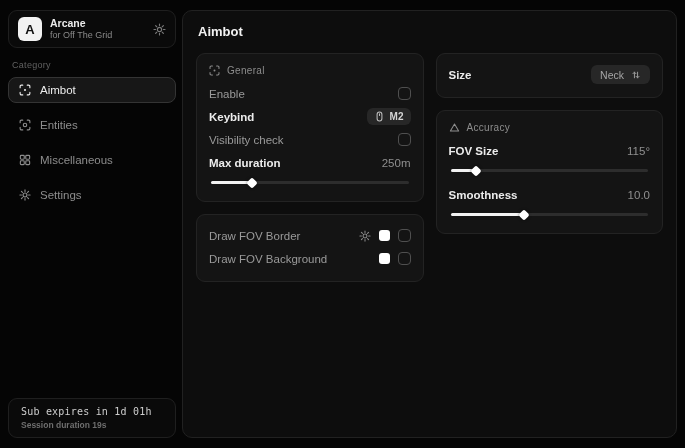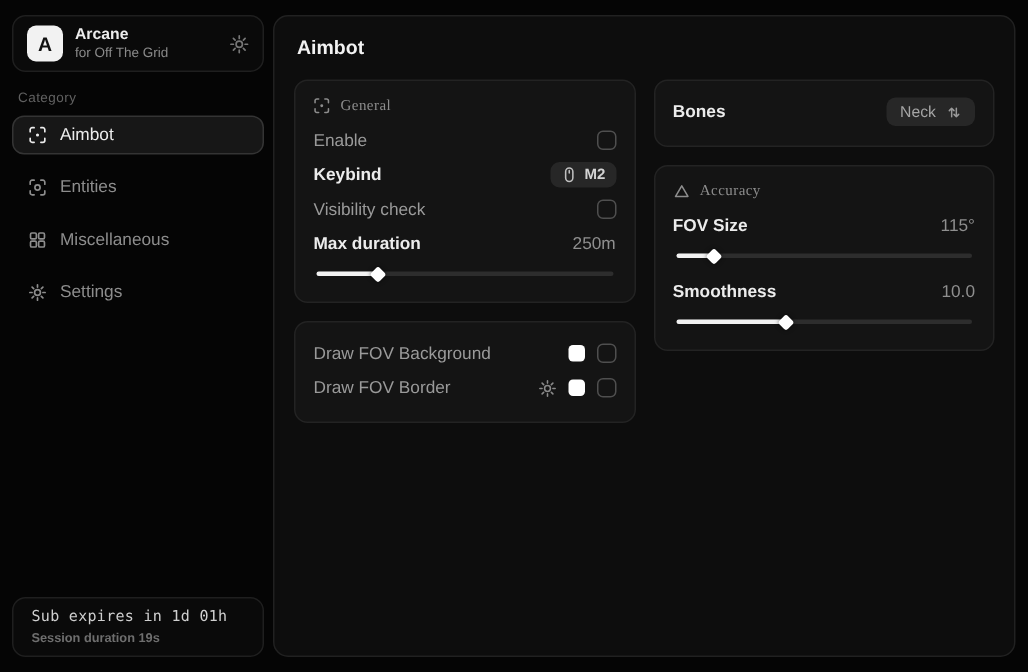--- a/index.html
+++ b/index.html
@@ -40,21 +40,21 @@
   .sidebar-footer{margin-top:auto;border:1px solid var(--panel-border);border-radius:9px;padding:7px 12px;background:#0a0a0a;}
   .footer-sub{font-family:"DejaVu Sans Mono",monospace;font-size:10px;color:#cfcfcf;letter-spacing:.2px;}
   .footer-session{font-size:8.5px;font-weight:bold;color:#6e6e6e;margin-top:3px;}
 
   
   .main{flex:1;border:1px solid #212121;border-radius:10px;background:var(--panel-bg);padding:11px 13px;display:flex;flex-direction:column;min-width:0;}
   .main-title{font-size:13px;font-weight:bold;color:#f2f2f2;margin:2px 0 14px 2px;}
   .columns{display:flex;gap:12px;align-items:flex-start;}
   .col{flex:1;display:flex;flex-direction:column;gap:12px;min-width:0;}
   .card{background:var(--card-bg);border:1px solid var(--card-border);border-radius:9px;padding:9px 12px 11px;}
-  .card-header{display:flex;align-items:center;gap:7px;color:#8d8d8d;font-family:Liberation Serif, serif;font-size:10px;margin:2px 0 6px;letter-spacing:.3px;}
+  .card-header{display:flex;align-items:center;gap:7px;color:#8d8d8d;font-family:Liberation Sans, sans-serif;font-size:10px;margin:2px 0 6px;letter-spacing:.3px;}
   .card-header .icon{display:flex;align-items:center;}
   .row{display:flex;justify-content:space-between;align-items:center;min-height:23px;}
   .row-label{font-size:11.5px;color:var(--text-dim);}
   .row-label.bright{color:var(--text-bright);font-weight:bold;}
   .row-value{font-size:11.5px;color:#8f8f8f;}
   .row-right{display:flex;align-items:center;gap:8px;}
 
   .checkbox{width:13px;height:13px;border:1.5px solid var(--checkbox-border);border-radius:4px;background:transparent;cursor:pointer;flex:none;}
   .swatch{width:11px;height:11px;border-radius:3px;background:#fff;cursor:pointer;flex:none;}
   .mini-gear{color:#8a8a8a;display:flex;align-items:center;cursor:pointer;}
@@ -188,51 +188,51 @@
             <span class="row-value">250m</span>
           </div>
           <div class="slider">
             <div class="slider-fill" style="width: 21%;">
               <div class="slider-thumb"></div>
             </div>
           </div>
         </section>
 
         <section class="card">
-
-          <div class="row">
-            <span class="row-label">Draw FOV Background</span>
-            <span class="row-right">
-              <span class="swatch"></span>
-              <span class="checkbox"></span>
-            </span>
-          </div>
 
           <div class="row">
             <span class="row-label">Draw FOV Border</span>
             <span class="row-right">
               <span class="mini-gear">
                 <svg width="12" height="12" viewBox="0 0 16 16" fill="none" stroke="currentColor" stroke-width="1.4" stroke-linecap="round">
                   <circle cx="8" cy="8" r="2.6"></circle>
                   <path d="M8 1.2v2M8 12.8v2M1.2 8h2M12.8 8h2M3.2 3.2l1.4 1.4M11.4 11.4l1.4 1.4M12.8 3.2l-1.4 1.4M4.6 11.4l-1.4 1.4"></path>
                 </svg>
               </span>
               <span class="swatch"></span>
               <span class="checkbox"></span>
             </span>
           </div>
+
+          <div class="row">
+            <span class="row-label">Draw FOV Background</span>
+            <span class="row-right">
+              <span class="swatch"></span>
+              <span class="checkbox"></span>
+            </span>
+          </div>
         </section>
       </div>
 
       <div class="col">
 
         <section class="card">
 
           <div class="row">
-            <span class="row-label bright">Bones</span>
+            <span class="row-label bright">Size</span>
             <span class="select-badge">
               <span>Neck</span>
               <span class="icon">
                 <svg width="10" height="10" viewBox="0 0 16 16" fill="none" stroke="currentColor" stroke-width="1.6" stroke-linecap="round" stroke-linejoin="round">
                   <path d="M5.5 12.5V3.5M5.5 3.5L3 6M5.5 3.5L8 6"></path>
                   <path d="M10.5 3.5v9M10.5 12.5L8 10M10.5 12.5L13 10"></path>
                 </svg>
               </span>
             </span>
           </div>

